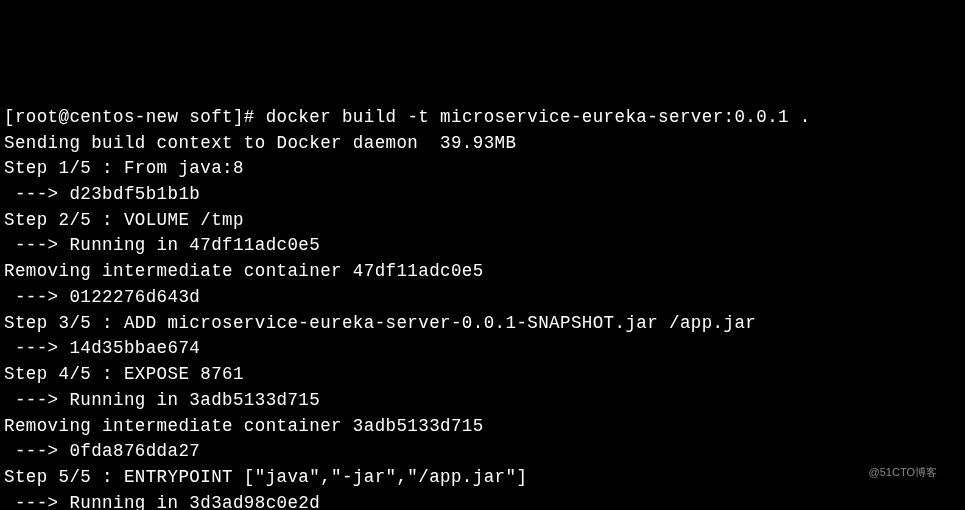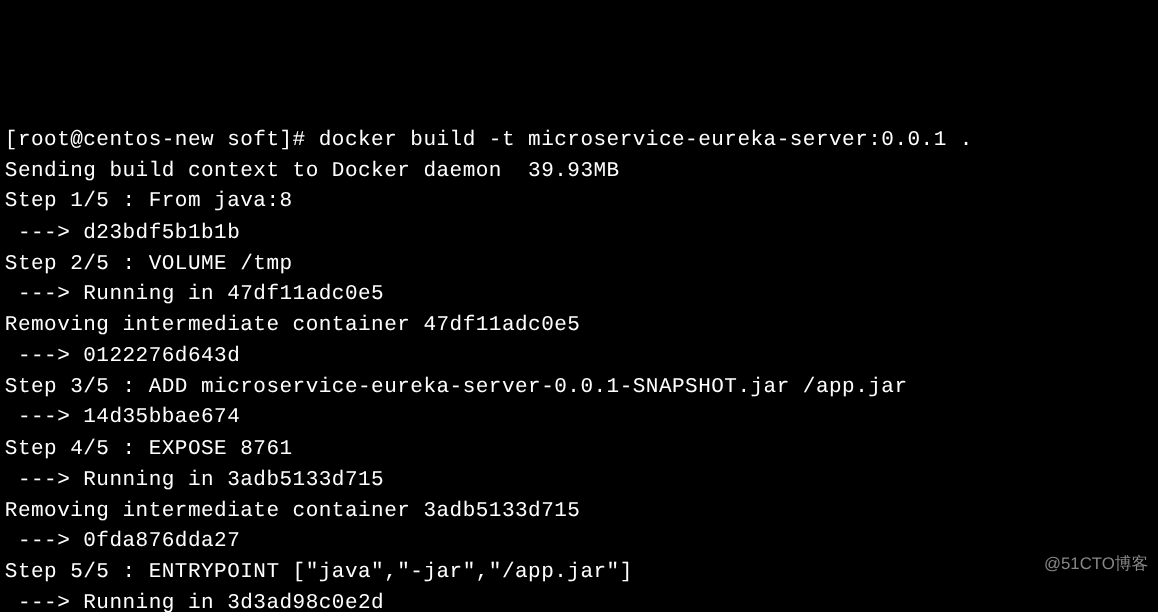--- a/index.html
+++ b/index.html
@@ -21,24 +21,24 @@
       position: relative;
     }
     .terminal {
       letter-spacing: 0.4px;
     }
     .line {
       display: block;
     }
     .watermark {
       position: absolute;
-      right: 8px;
+      right: 28px;
       bottom: 30px;
       color: #888888;
-      font-size: 14px;
+      font-size: 11px;
       font-family: Arial, sans-serif;
       letter-spacing: 0;
     }
   </style>
 </head>
 <body>
 
 
 
 <div class="terminal"><span class="line"><span>[root@centos-new soft]# </span><span>docker build -t microservice-eureka-server:0.0.1 .</span></span><span class="line">Sending build context to Docker daemon  39.93MB</span><span class="line">Step 1/5 : From java:8</span><span class="line"> ---&gt; d23bdf5b1b1b</span><span class="line">Step 2/5 : VOLUME /tmp</span><span class="line"> ---&gt; Running in 47df11adc0e5</span><span class="line">Removing intermediate container 47df11adc0e5</span><span class="line"> ---&gt; 0122276d643d</span><span class="line">Step 3/5 : ADD microservice-eureka-server-0.0.1-SNAPSHOT.jar /app.jar</span><span class="line"> ---&gt; 14d35bbae674</span><span class="line">Step 4/5 : EXPOSE 8761</span><span class="line"> ---&gt; Running in 3adb5133d715</span><span class="line">Removing intermediate container 3adb5133d715</span><span class="line"> ---&gt; 0fda876dda27</span><span class="line">Step 5/5 : ENTRYPOINT ["java","-jar","/app.jar"]</span><span class="line"> ---&gt; Running in 3d3ad98c0e2d</span></div>

